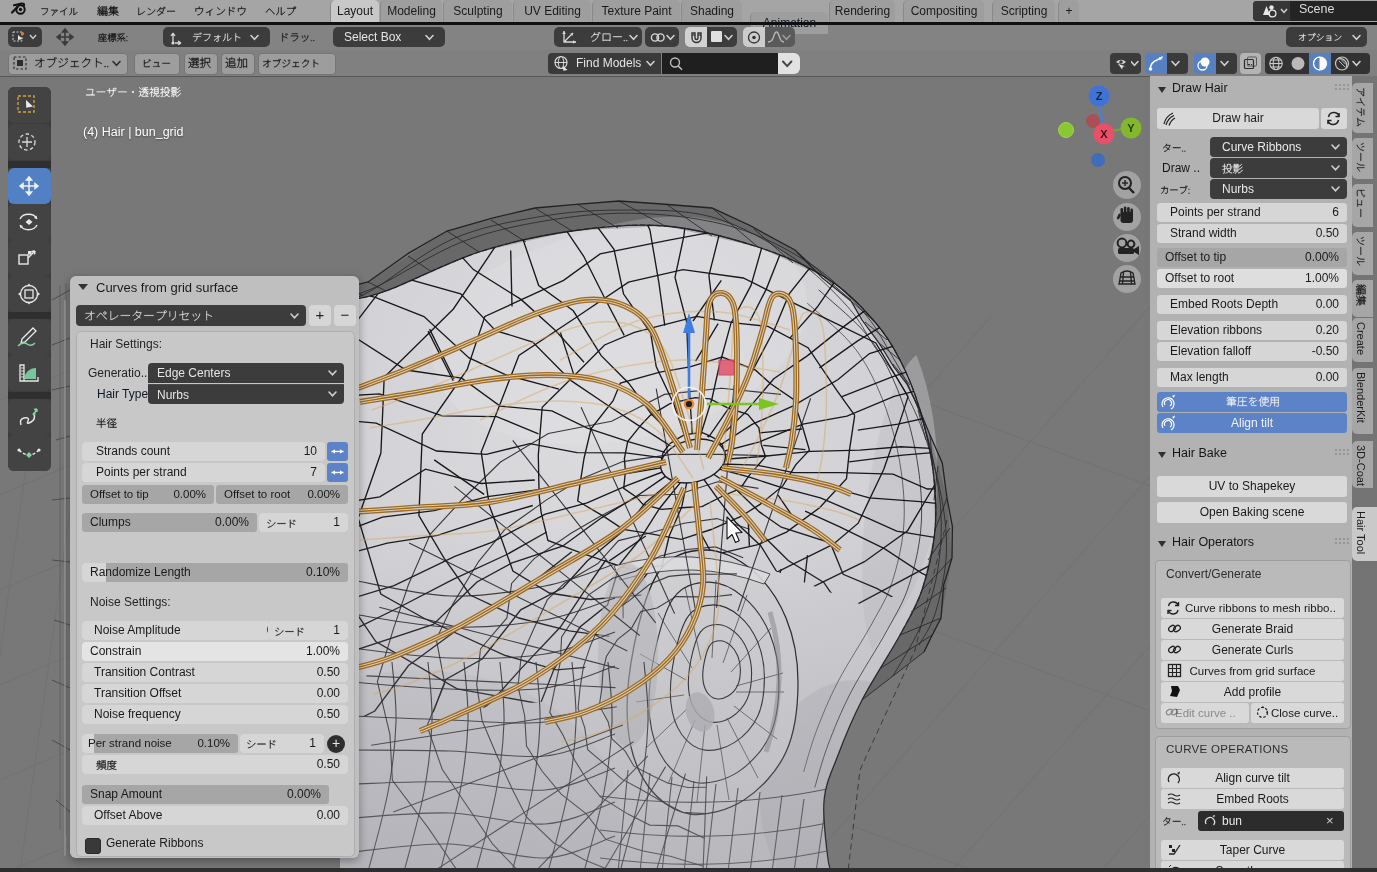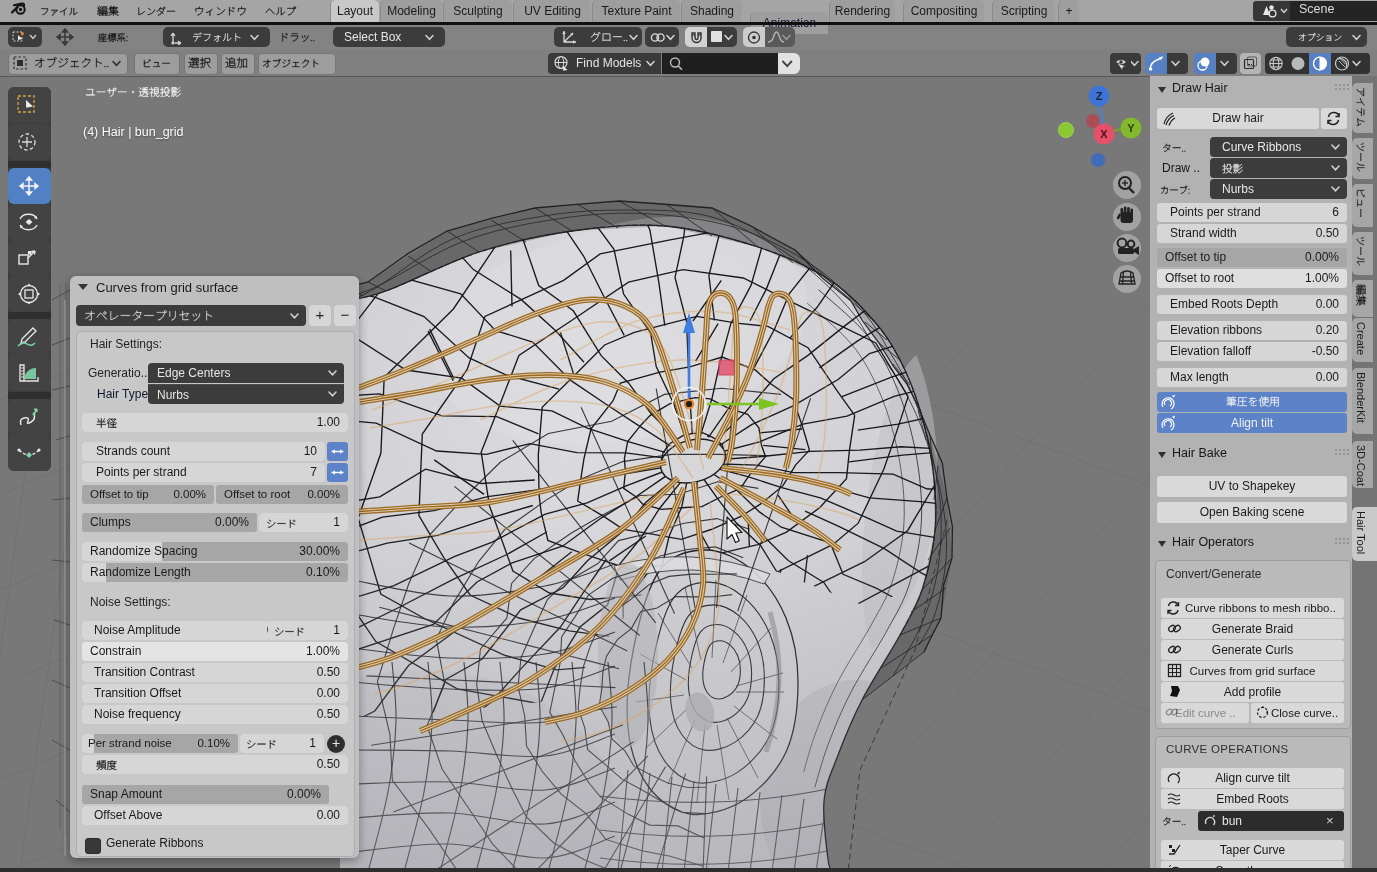--- a/index.html
+++ b/index.html
@@ -584,24 +584,20 @@
     <div style="position:absolute;left:88px;top:363px;width:58px;height:20px;z-index:22;color:#242424;font-size:12px;line-height:20px">Generatio..</div>
     <div style="position:absolute;left:148px;top:363px;width:196px;height:20px;background:#3c3c3c;border-radius:4px 4px 0 0;z-index:22;color:#e6e6e6;font-size:12px;line-height:20px;padding-left:9px;box-sizing:border-box">Edge Centers</div>
     <svg style="position:absolute;left:328px;top:369px;z-index:23" width="12" height="10">
       <path d="M1 2 l3.5 3.8 l3.5 -3.8" stroke="#cfcfcf" stroke-width="1.6" fill="none" stroke-linecap="round"></path>
     </svg>
     <div style="position:absolute;left:97px;top:384px;width:58px;height:20px;z-index:22;color:#0f172a;font-size:12px;line-height:20px">Hair Type:</div>
     <div style="position:absolute;left:148px;top:384px;width:196px;height:20px;background:#3c3c3c;border-radius:0 0 4px 4px;border-top:1px solid #4a4a4a;z-index:22;color:#e6e6e6;font-size:12px;line-height:20px;padding-left:9px;box-sizing:border-box">Nurbs</div>
     <svg style="position:absolute;left:328px;top:390px;z-index:23" width="12" height="10">
       <path d="M1 2 l3.5 3.8 l3.5 -3.8" stroke="#cfcfcf" stroke-width="1.6" fill="none" stroke-linecap="round"></path>
     </svg>
-    <div style="position:absolute;left:82px;top:413px;width:266px;height:19px;background:#a6a6a6;border-radius:3px;overflow:hidden;z-index:22">
-      <div style="position:absolute;left:0;top:0;width:100%;height:19px;background:#d6d6d6"></div>
-      <div style="position:absolute;right:8px;top:0;height:19px;line-height:19px;color:#1a1a1a;font-size:12px">1.00</div>
-    </div>
     <div style="position:absolute;left:82px;top:442px;width:243px;height:19px;background:#a6a6a6;border-radius:3px;overflow:hidden;z-index:22">
       <div style="position:absolute;left:0;top:0;width:100%;height:19px;background:#d6d6d6"></div>
       <div style="position:absolute;left:14px;top:0;height:19px;line-height:19px;color:#1a1a1a;font-size:12px;white-space:nowrap">Strands count</div>
       <div style="position:absolute;right:8px;top:0;height:19px;line-height:19px;color:#1a1a1a;font-size:12px">10</div>
     </div>
     <div style="position:absolute;left:82px;top:463px;width:243px;height:19px;background:#a6a6a6;border-radius:3px;overflow:hidden;z-index:22">
       <div style="position:absolute;left:0;top:0;width:100%;height:19px;background:#d6d6d6"></div>
       <div style="position:absolute;left:14px;top:0;height:19px;line-height:19px;color:#1a1a1a;font-size:12px;white-space:nowrap">Points per strand</div>
       <div style="position:absolute;right:8px;top:0;height:19px;line-height:19px;color:#1a1a1a;font-size:12px">7</div>
     </div>
@@ -625,25 +621,20 @@
       <div style="position:absolute;left:8px;top:0;height:19px;line-height:19px;color:#1a1a1a;font-size:11.5px;white-space:nowrap">Offset to root</div>
       <div style="position:absolute;right:8px;top:0;height:19px;line-height:19px;color:#1a1a1a;font-size:11.5px">0.00%</div>
     </div>
     <div style="position:absolute;left:82px;top:513px;width:175px;height:19px;background:#a6a6a6;border-radius:3px;overflow:hidden;z-index:22">
       <div style="position:absolute;left:8px;top:0;height:19px;line-height:19px;color:#1a1a1a;font-size:12px;white-space:nowrap">Clumps</div>
       <div style="position:absolute;right:8px;top:0;height:19px;line-height:19px;color:#1a1a1a;font-size:12px">0.00%</div>
     </div>
     <div style="position:absolute;left:259px;top:513px;width:89px;height:19px;background:#a6a6a6;border-radius:3px;overflow:hidden;z-index:22">
       <div style="position:absolute;left:0;top:0;width:100%;height:19px;background:#d6d6d6"></div>
       <div style="position:absolute;right:8px;top:0;height:19px;line-height:19px;color:#1a1a1a;font-size:12px">1</div>
-    </div>
-    <div style="position:absolute;left:82px;top:542px;width:266px;height:19px;background:#a6a6a6;border-radius:3px;overflow:hidden;z-index:22">
-      <div style="position:absolute;left:0;top:0;width:30%;height:19px;background:#d6d6d6"></div>
-      <div style="position:absolute;left:8px;top:0;height:19px;line-height:19px;color:#1a1a1a;font-size:12px;white-space:nowrap">Randomize Spacing</div>
-      <div style="position:absolute;right:8px;top:0;height:19px;line-height:19px;color:#1a1a1a;font-size:12px">30.00%</div>
     </div>
     <div style="position:absolute;left:82px;top:563px;width:266px;height:19px;background:#a6a6a6;border-radius:3px;overflow:hidden;z-index:22">
       <div style="position:absolute;left:0;top:0;width:9%;height:19px;background:#d6d6d6"></div>
       <div style="position:absolute;left:8px;top:0;height:19px;line-height:19px;color:#1a1a1a;font-size:12px;white-space:nowrap">Randomize Length</div>
       <div style="position:absolute;right:8px;top:0;height:19px;line-height:19px;color:#1a1a1a;font-size:12px">0.10%</div>
     </div>
     <div style="position:absolute;left:90px;top:594px;z-index:22;color:#242424;font-size:12px;line-height:17px">Noise Settings:</div>
     <div style="position:absolute;left:82px;top:621px;width:216px;height:19px;background:#a6a6a6;border-radius:3px;overflow:hidden;z-index:22">
       <div style="position:absolute;left:0;top:0;width:100%;height:19px;background:#d6d6d6"></div>
       <div style="position:absolute;left:12px;top:0;height:19px;line-height:19px;color:#1a1a1a;font-size:12px;white-space:nowrap">Noise Amplitude</div>

